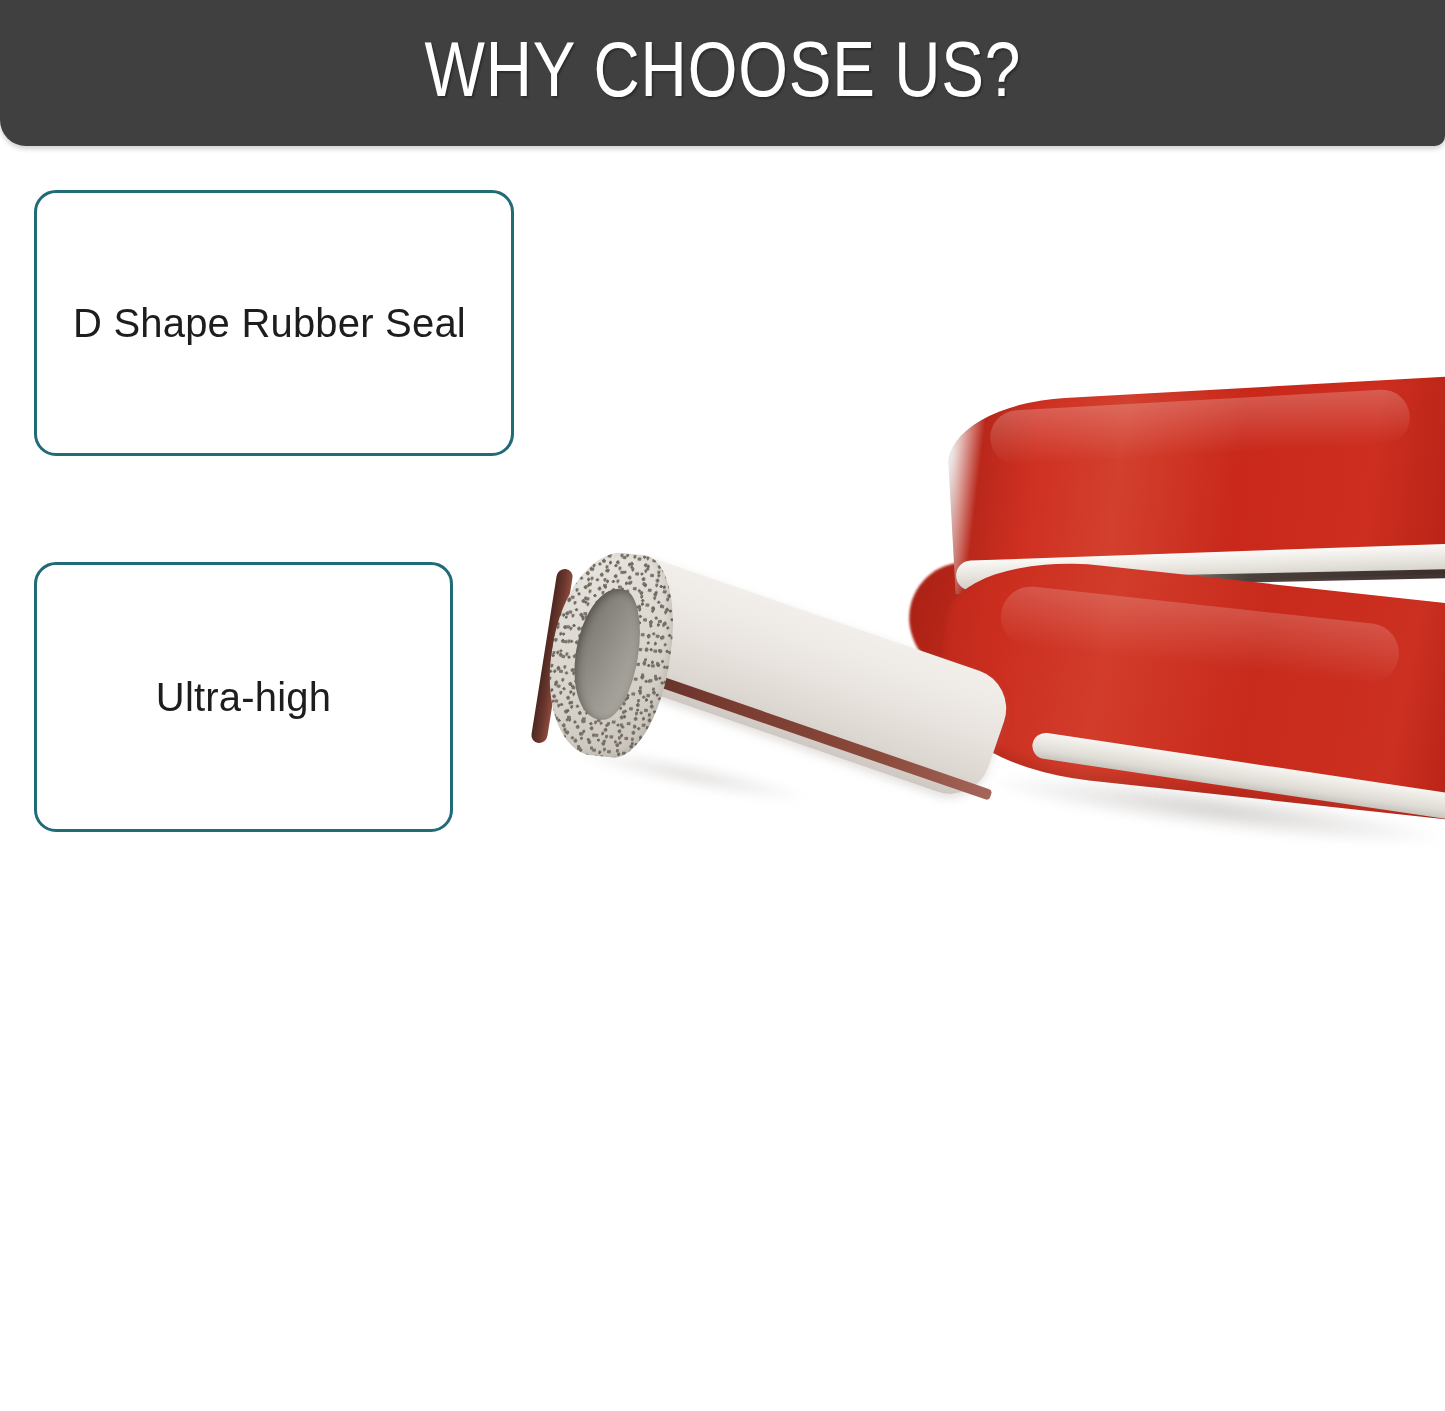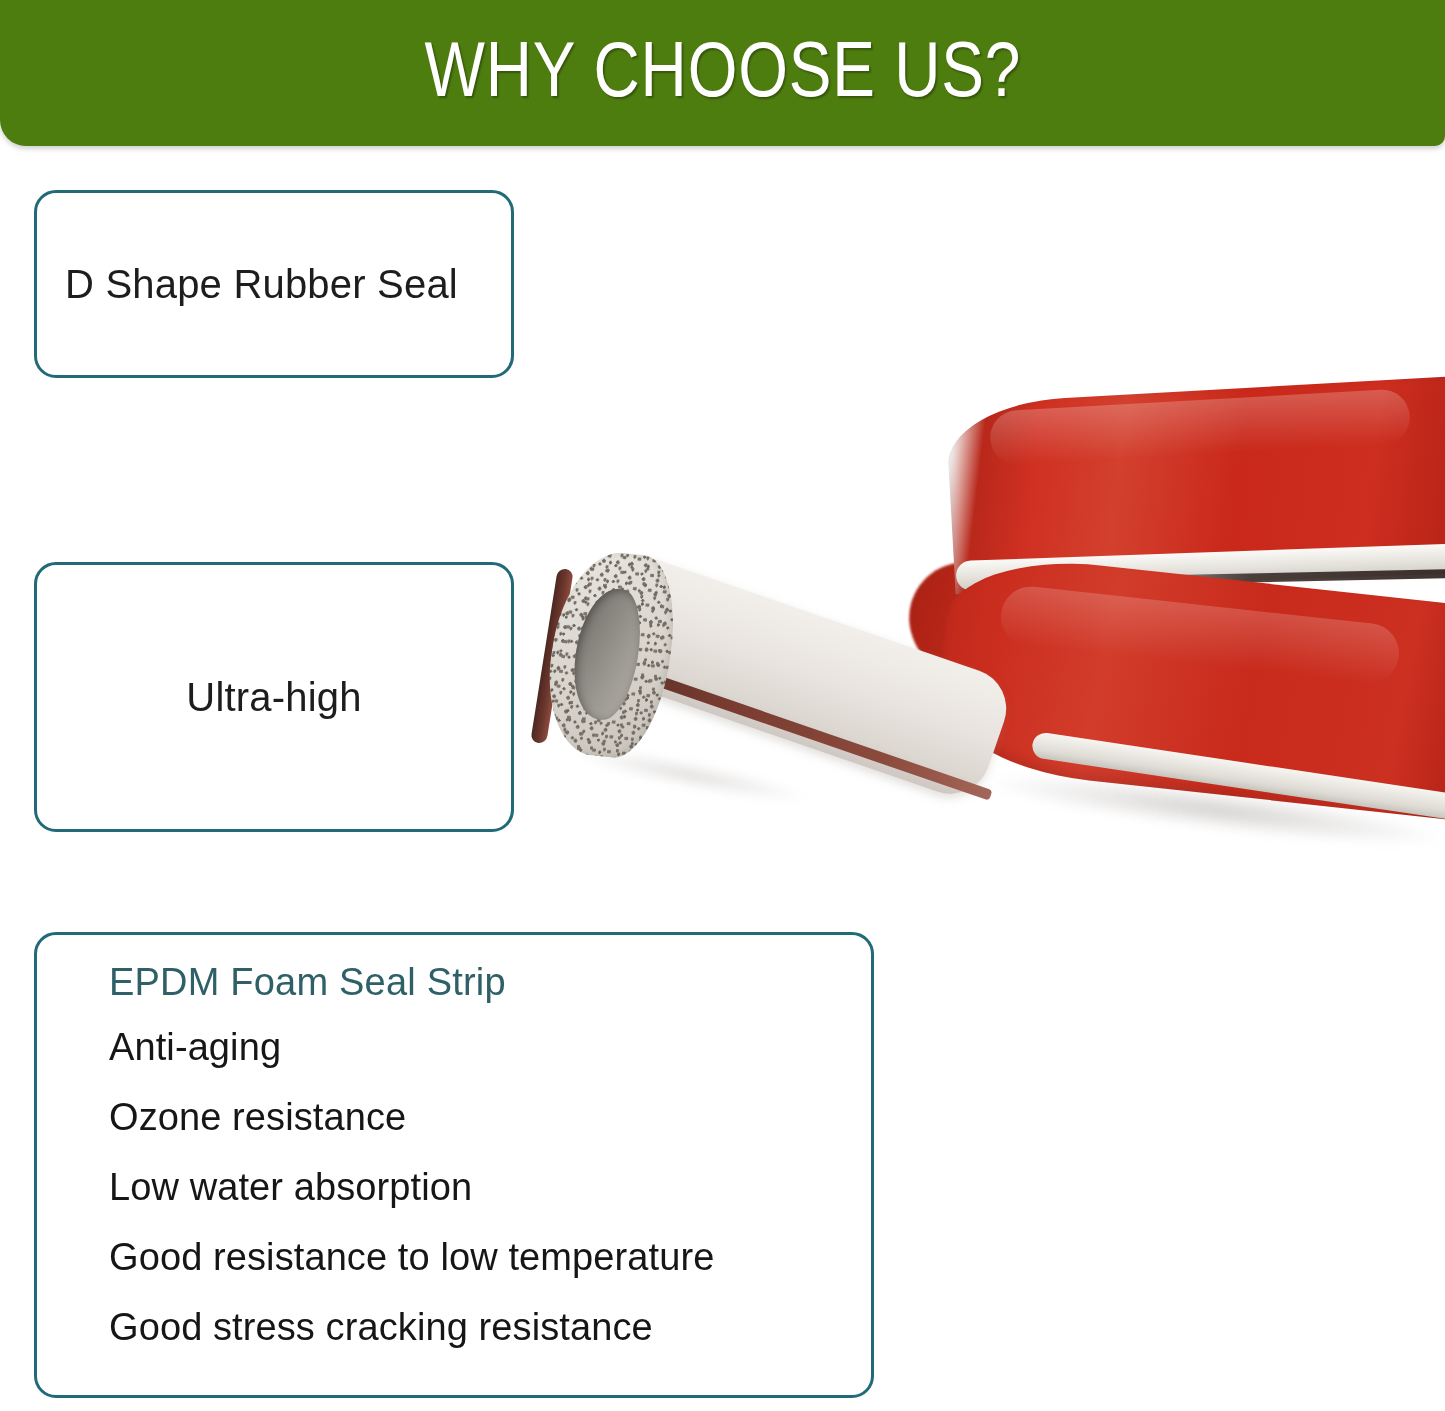--- a/index.html
+++ b/index.html
@@ -19,21 +19,21 @@
     overflow: hidden;
   }
 
   
   .banner {
     position: absolute;
     left: 0;
     top: 0;
     width: 1445px;
     height: 146px;
-    background: #4d7c0f;
+    background: #404040;
     border-bottom-left-radius: 26px;
     border-bottom-right-radius: 10px;
     box-shadow: 0 3px 5px rgba(0,0,0,0.18);
     display: flex;
     align-items: center;
     justify-content: center;
     box-sizing: border-box;
     padding-bottom: 8px;
   }
   .banner-title {
@@ -53,36 +53,37 @@
     position: absolute;
     background: #ffffff;
     border: 3px solid #216b79;
     border-radius: 22px;
     box-sizing: border-box;
   }
   .box-1 {
     left: 34px;
     top: 190px;
     width: 480px;
-    height: 188px;
+    height: 266px;
     display: flex;
     align-items: center;
     justify-content: flex-start;
+    padding-left: 8px;
   }
   .box-1 .box-text {
     padding-left: 28px;
     font-size: 40px;
     color: #1d1d1d;
     font-weight: 400;
     letter-spacing: 0.2px;
   }
   .box-2 {
     left: 34px;
     top: 562px;
-    width: 480px;
+    width: 419px;
     height: 270px;
     display: flex;
     flex-direction: column;
     align-items: center;
     justify-content: center;
   }
   .box-2 .box-line {
     font-size: 40px;
     color: #1d1d1d;
     line-height: 1.0;
@@ -356,24 +357,14 @@
   </div>
 
   <div class="info-box box-1">
     <div class="box-text">D Shape Rubber Seal</div>
   </div>
 
   <div class="info-box box-2">
     <div class="box-line">Ultra-high</div>
   </div>
 
-  <div class="info-box box-3">
-    <div class="box-3-title">EPDM Foam Seal Strip</div>
-    <ul class="feature-list">
-      <li>Anti-aging</li>
-      <li>Ozone resistance</li>
-      <li>Low water absorption</li>
-      <li>Good resistance to low temperature</li>
-      <li>Good stress cracking resistance</li>
-    </ul>
-  </div>
 
 </div>
 
 </body></html>

